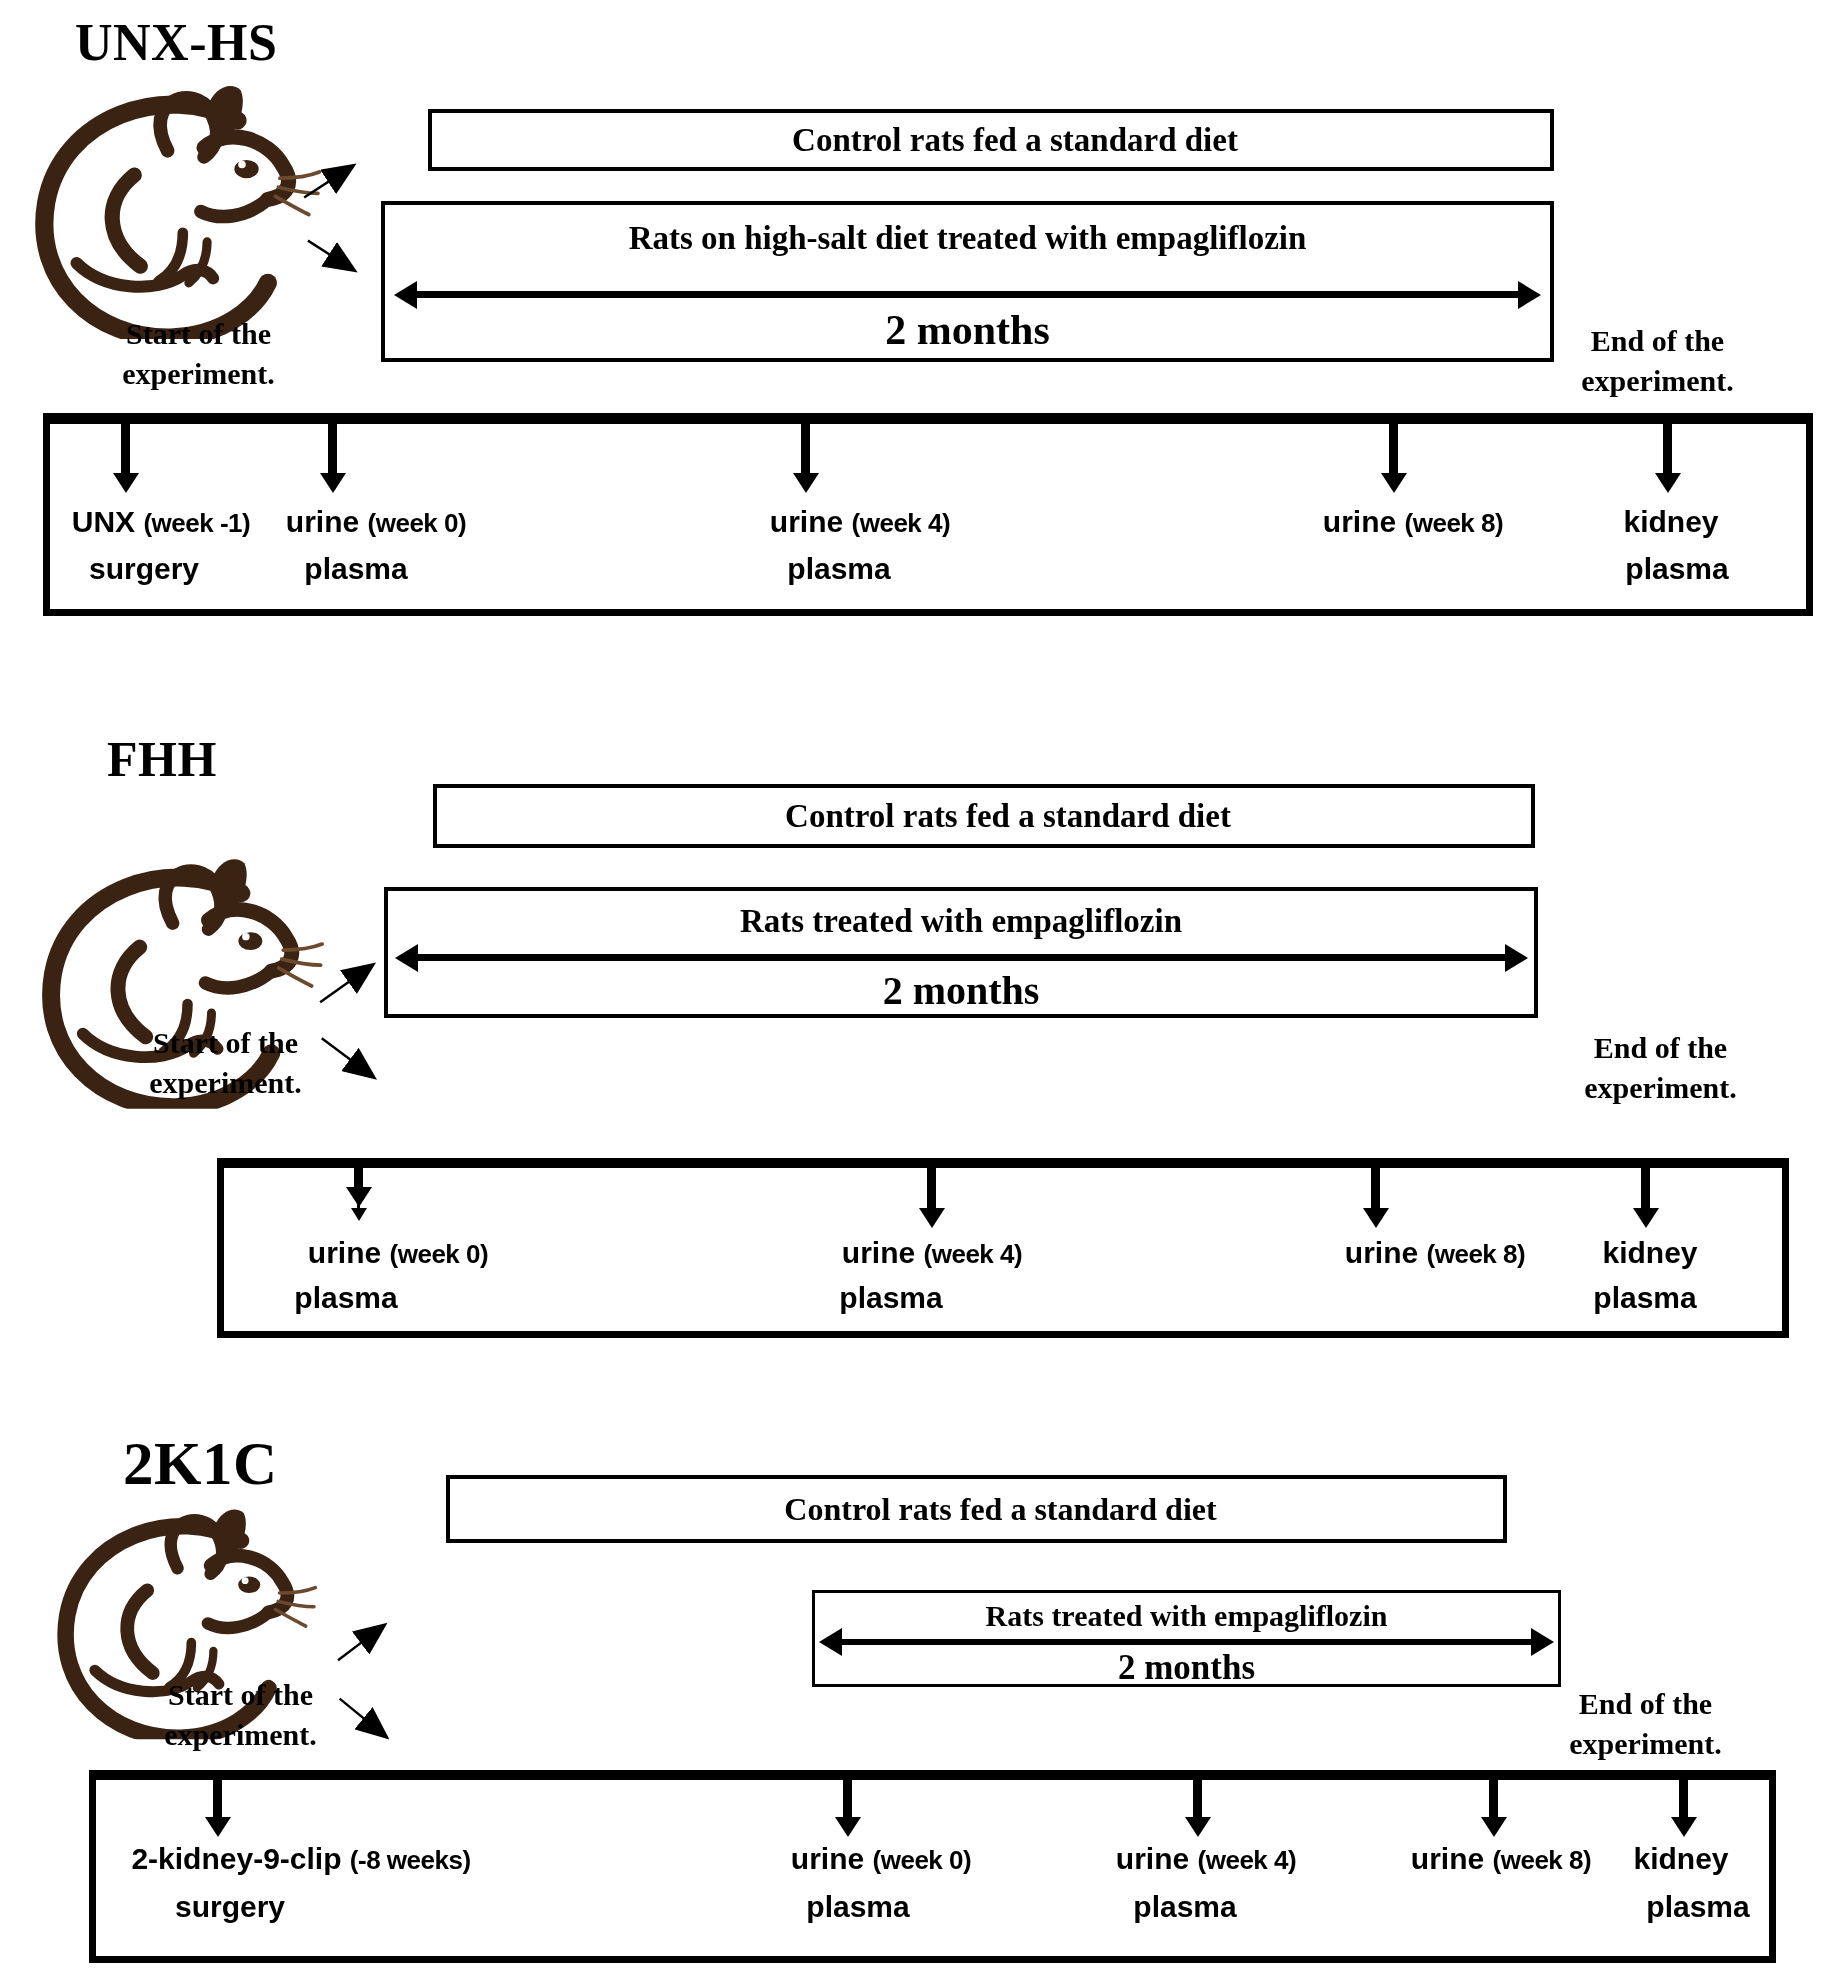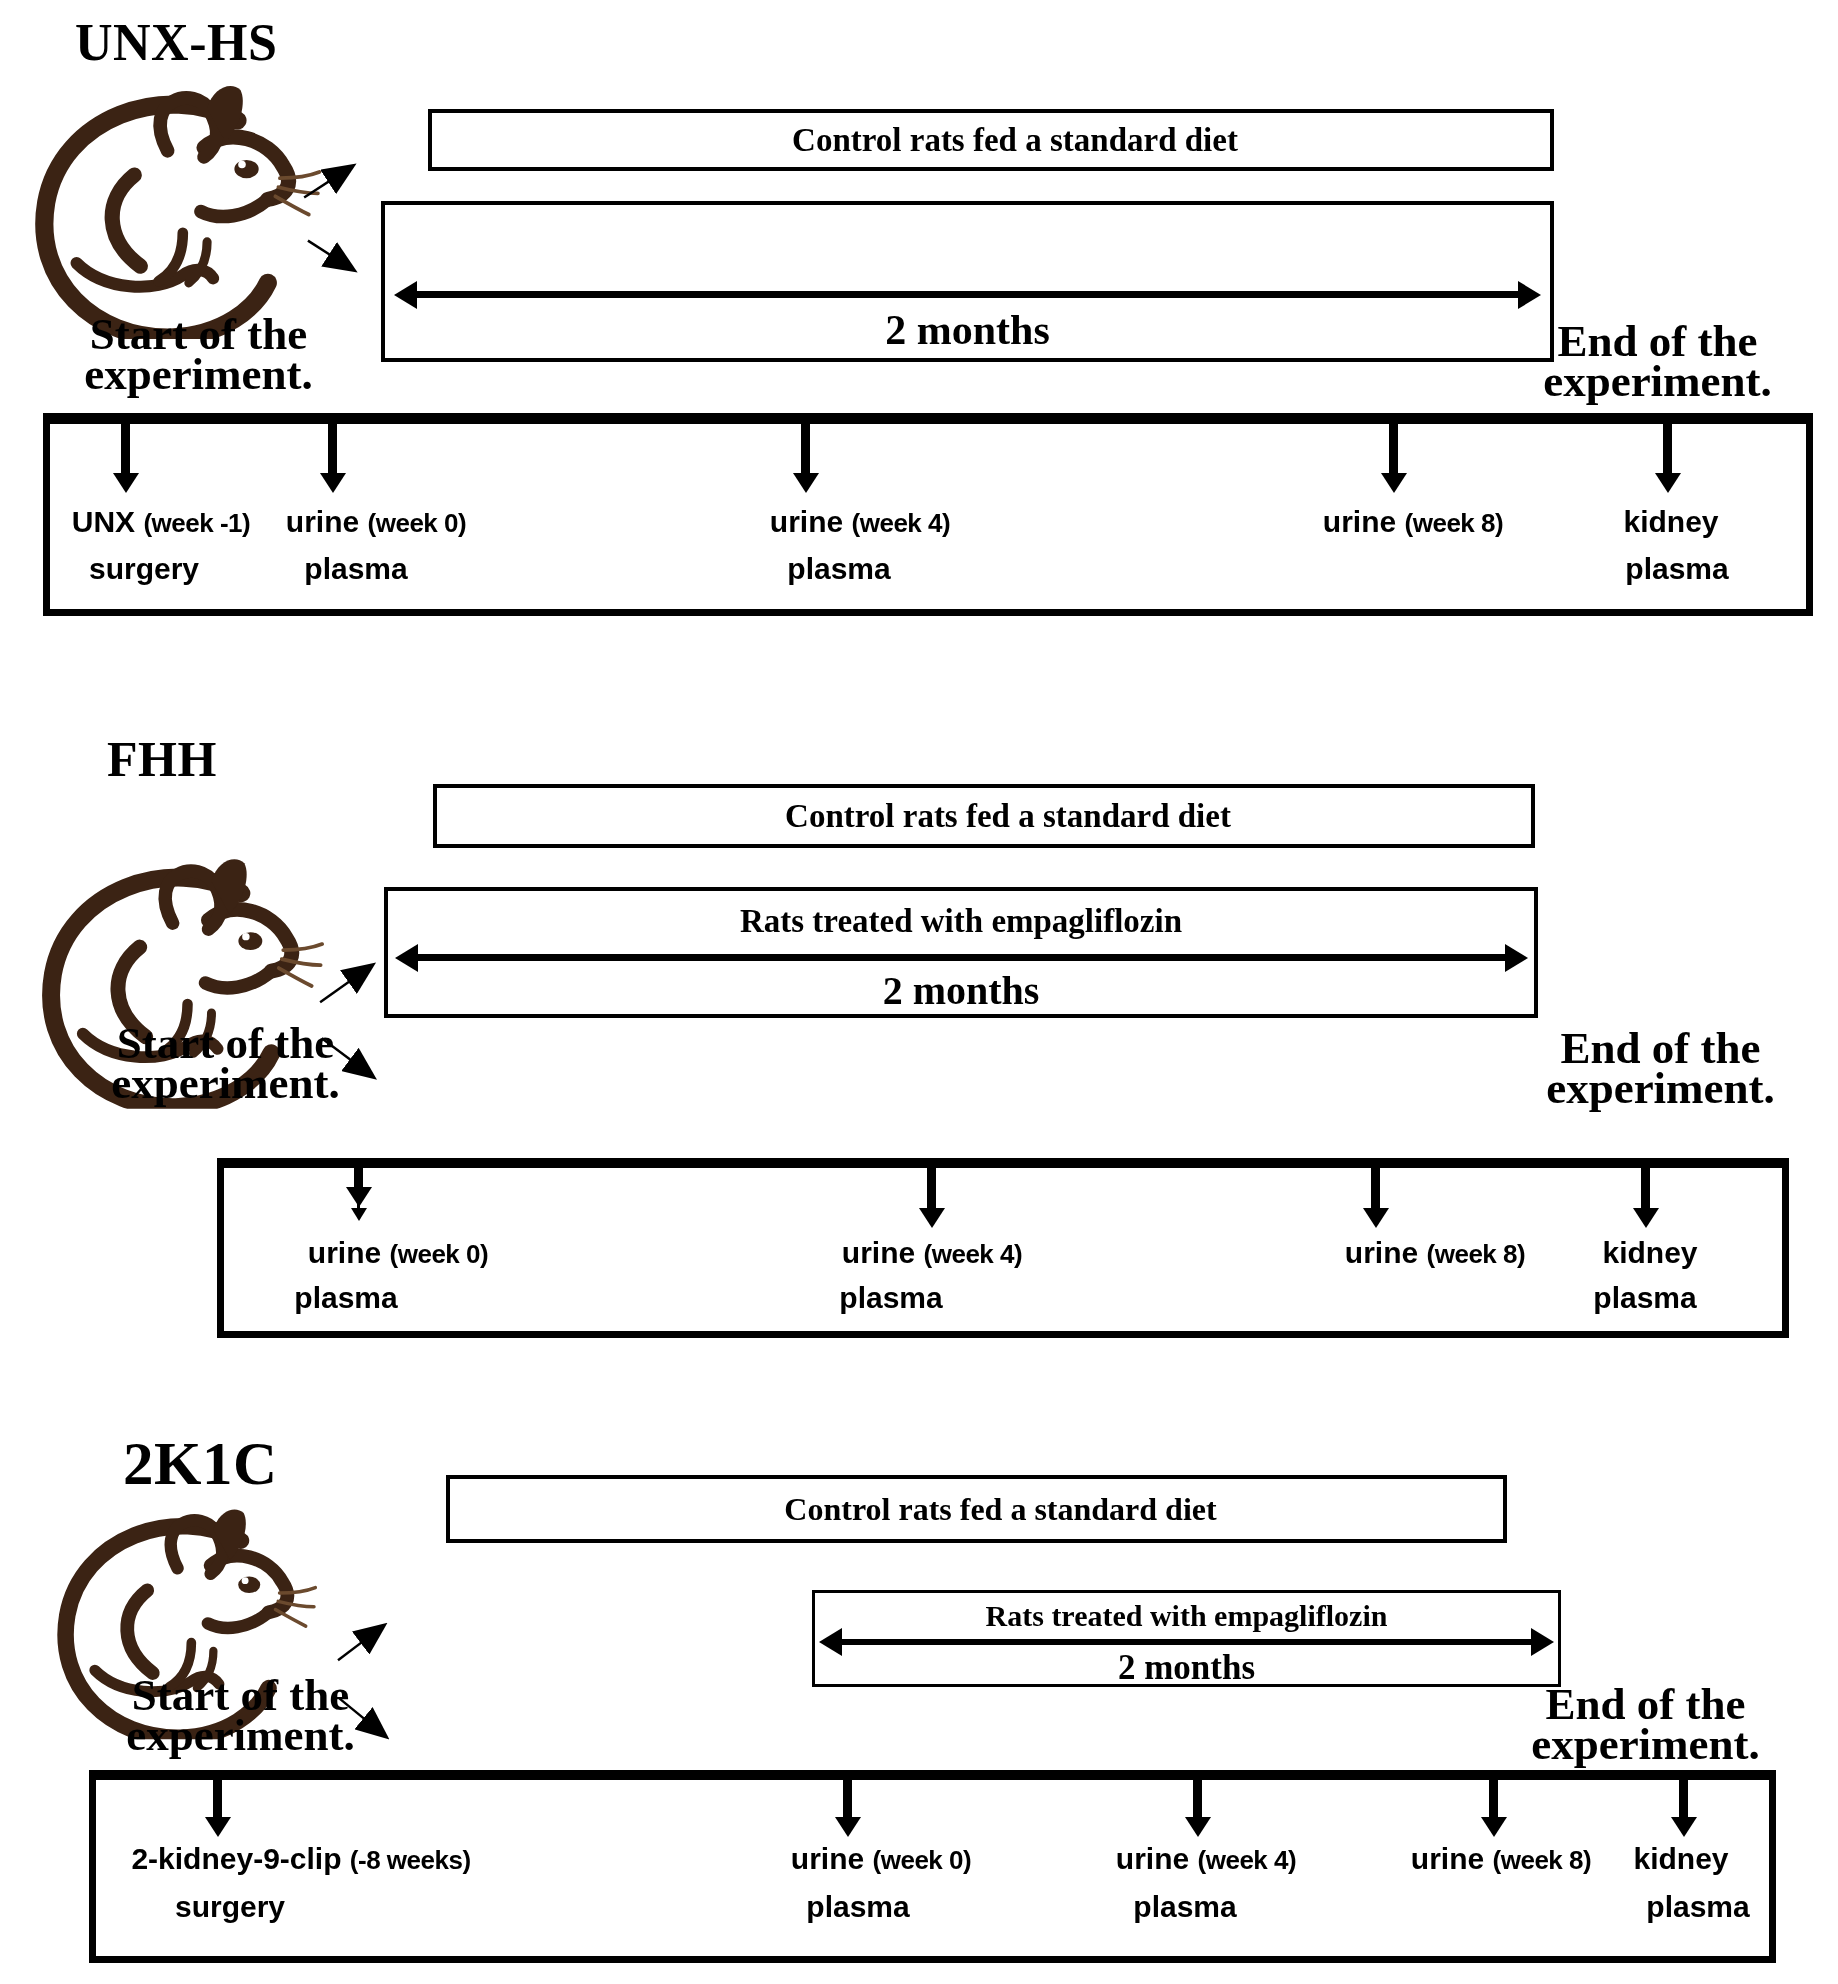--- a/index.html
+++ b/index.html
@@ -5,21 +5,21 @@
   html,body{margin:0;padding:0;background:#fff;}
   #canvas{position:relative;width:1839px;height:1985px;background:#ffffff;overflow:hidden;
           font-family:"Liberation Serif",serif;color:#000;}
   .title{position:absolute;font-weight:bold;font-family:"Liberation Serif",serif;
          letter-spacing:0.5px;white-space:nowrap;}
   .box{position:absolute;box-sizing:border-box;border:4.3px solid #000;background:#fff;padding-left:48px;}
   .cbox{display:flex;align-items:center;justify-content:center;}
   .cbox span{font-weight:bold;white-space:nowrap;}
   .tlabel{position:absolute;left:0;width:100%;text-align:center;font-weight:bold;white-space:nowrap;}
   .duration{position:absolute;left:0;width:100%;text-align:center;font-weight:bold;white-space:nowrap;}
-  .side{position:absolute;text-align:center;font-weight:bold;font-size:45px;line-height:40px;white-space:nowrap;}
+  .side{position:absolute;text-align:center;font-weight:bold;font-size:30px;line-height:40px;white-space:nowrap;}
   .tl{position:absolute;box-sizing:border-box;border:7.5px solid #000;background:#fff;}
   .dn{position:absolute;width:9px;background:#000;}
   .dn::after{content:"";position:absolute;top:100%;left:50%;transform:translateX(-50%);
              border:13.4px solid transparent;border-bottom:0;border-top:20.4px solid #000;}
   .dn-thin{position:absolute;width:3.2px;background:#000;}
   .dn-thin::after{content:"";position:absolute;top:100%;left:50%;transform:translateX(-50%);
              border:8px solid transparent;border-bottom:0;border-top:13px solid #000;}
   .dbl{position:absolute;height:7px;background:#000;}
   .dbl::before{content:"";position:absolute;right:100%;top:50%;transform:translateY(-50%);
                border:14.5px solid transparent;border-left:0;border-right:23.6px solid #000;}
@@ -74,20 +74,21 @@
   <svg class="branch" style="left:295px;top:156px;" width="70" height="124" viewBox="0 0 130 230">
     <line x1="17" y1="77" x2="103" y2="21" marker-end="url(#ah)"></line>
     <line x1="24" y1="157" x2="105" y2="209" marker-end="url(#ah)"></line>
   </svg>
 
   <div class="box cbox" style="left:428px;top:109px;width:1126px;height:62px;">
     <span style="font-size:33px;">Control rats fed a standard diet</span>
   </div>
 
   <div class="box" style="left:381px;top:201px;width:1173px;height:161px;">
+    <div class="tlabel" style="top:15px;font-size:33px;">Rats on high-salt diet treated with empagliflozin</div>
     <div class="dbl" style="left:32px;right:32px;top:86px;"></div>
     <div class="duration" style="top:101px;font-size:42px;">2 months</div>
   </div>
 
   <div class="side" style="left:64px;top:314px;width:269px;">
     <div>Start of the</div>
     <div>experiment.</div>
   </div>
   <div class="side" style="left:1523px;top:321px;width:269px;">
     <div>End of the</div>

